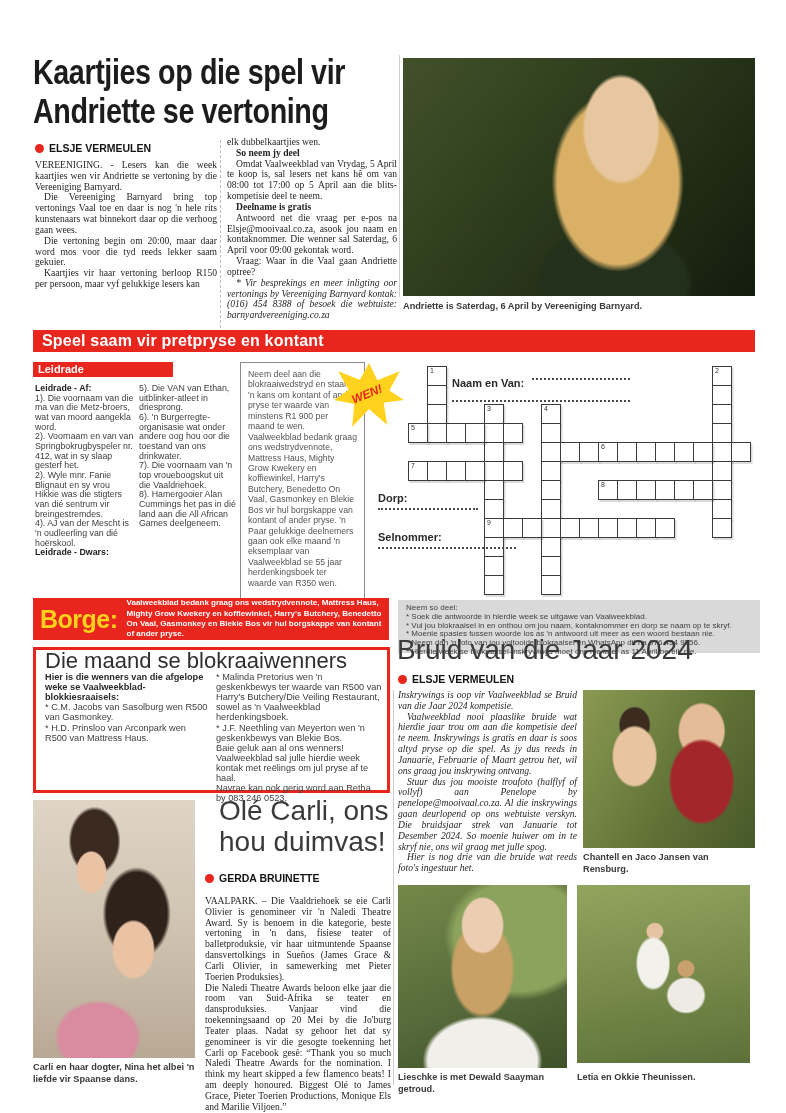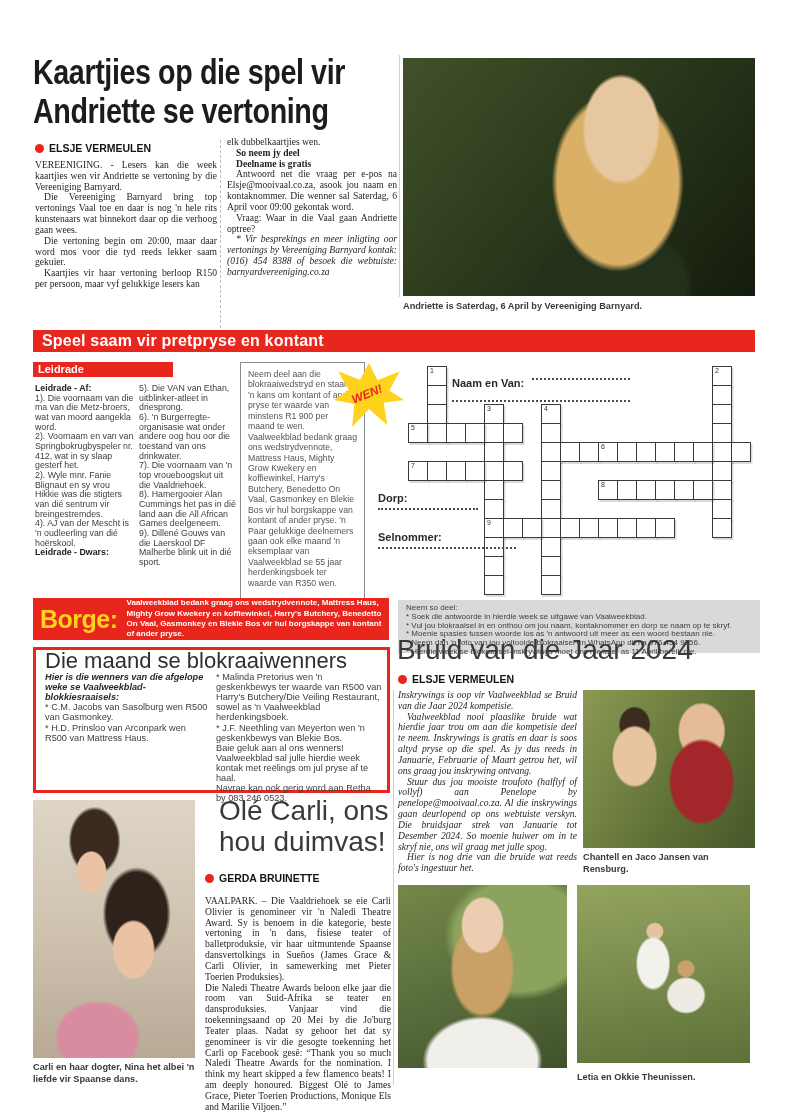--- a/index.html
+++ b/index.html
@@ -74,21 +74,21 @@
          display:flex;align-items:center;gap:9px;padding:0 7px;box-sizing:border-box;}
   .borge-label{color:var(--yellow,#ffd21e);font-size:25px;font-weight:bold;letter-spacing:-.5px;}
   .borge-text{color:#fff;font-weight:bold;font-size:8px;line-height:1.3;width:268px;}
   
   .winners{position:absolute;left:33px;top:647px;width:357px;height:146px;
            border:3px solid var(--red,#e8261d);box-sizing:border-box;}
   .winners-title{position:absolute;left:45px;top:648px;font-size:22px;color:#2f2f2f;}
   .wincol{position:absolute;font-size:9.2px;line-height:1.1;color:#3d3d3d;}
   .win-col1{left:45px;top:672px;width:163px;}
   .win-col2{left:216px;top:672px;width:166px;}
-  .li-wbold{font-weight:bold;color:#2a2a2a;font-style:italic;}
+  .li-wbold{font-weight:bold;color:#2a2a2a;}
   
   .bruid-hl{position:absolute;left:397px;top:634px;font-size:28px;color:#3a3a3a;}
   .byline-bruid{position:absolute;left:398px;top:673px;}
   .bruid-body{left:398px;top:690px;width:179px;font-style:italic;}
   .photo-chantell{left:583px;top:690px;width:172px;height:158px;background:
     radial-gradient(38px 52px at 30% 42%,#e8c4a0 0 55%,rgba(232,196,160,0) 60%),
     radial-gradient(26px 30px at 30% 22%,#3c2c20 0 55%,rgba(60,44,32,0) 62%),
     radial-gradient(55px 72px at 69% 58%,#a3262b 0 55%,rgba(163,38,43,0) 60%),
     radial-gradient(40px 48px at 69% 26%,#e4bd98 0 55%,rgba(228,189,152,0) 60%),
     linear-gradient(120deg,#8a9a52,#5f7036 60%,#47582a);}
@@ -133,20 +133,21 @@
   </div>
   <div class="bodycol col1">
       <div class="li-plain">VEREENIGING. - Lesers kan die week kaartjies wen vir Andriette se vertoning by die Vereeniging Barnyard.</div>
       <div class="li-ind">Die Vereeniging Barnyard bring top vertonings Vaal toe en daar is nog 'n hele rits kunstenaars wat binnekort daar op die verhoog gaan wees.</div>
       <div class="li-ind">Die vertoning begin om 20:00, maar daar word mos voor die tyd reeds lekker saam gekuier.</div>
       <div class="li-ind">Kaartjies vir haar vertoning berloop R150 per persoon, maar vyf gelukkige lesers kan</div>
     </div>
   <div class="bodycol col2">
       <div class="li-plain">elk dubbelkaartjies wen.</div>
       <div class="li-bold">So neem jy deel</div>
+      <div class="li-ind">Omdat Vaalweekblad van Vrydag, 5 April te koop is, sal lesers net kans hê om van 08:00 tot 17:00 op 5 April aan die blits-kompetisie deel te neem.</div>
       <div class="li-bold">Deelname is gratis</div>
       <div class="li-ind">Antwoord net die vraag per e-pos na Elsje@mooivaal.co.za, asook jou naam en kontaknommer. Die wenner sal Saterdag, 6 April voor 09:00 gekontak word.</div>
       <div class="li-ind">Vraag: Waar in die Vaal gaan Andriette optree?</div>
       <div class="li-italic">* Vir besprekings en meer inligting oor vertonings by Vereeniging Barnyard kontak: (016) 454 8388 of besoek die webtuiste: barnyardvereeniging.co.za</div>
     </div>
   <div class="vr-dashed"></div>
   <div class="vr" style="left:399px;top:55px;height:242px;"></div>
   <div class="photo photo-andriette"></div>
   <div class="caption cap-andriette">Andriette is Saterdag, 6 April by Vereeniging Barnyard.</div>
 
@@ -158,21 +159,20 @@
       <div class="li-c">2). Voornaam en van van Springbokrugbyspeler nr. 412, wat in sy slaap gesterf het.</div>
       <div class="li-c">2). Wyle mnr. Fanie Blignaut en sy vrou Hikkie was die stigters van dié sentrum vir breingestremdes.</div>
       <div class="li-c">4). AJ van der Mescht is 'n oudleerling van dié hoërskool.</div>
       <div class="li-t">Leidrade - Dwars:</div>
     </div>
   <div class="clues clues-b">
       <div class="li-c">5). Die VAN van Ethan, uitblinker-atleet in driesprong.</div>
       <div class="li-c">6). 'n Burgerregte-organisasie wat onder andere oog hou oor die toestand van ons drinkwater.</div>
       <div class="li-c">7). Die voornaam van 'n top vroueboogskut uit die Vaaldriehoek.</div>
       <div class="li-c">8). Hamergooier Alan Cummings het pas in dié land aan die All African Games deelgeneem.</div>
-      <div class="li-c">9). Dillené Gouws van die Laerskool DF Malherbe blink uit in dié sport.</div>
     </div>
   <div class="info-box">Neem deel aan die blokraaiwedstryd en staan 'n kans om kontant of ander pryse ter waarde van minstens R1 900 per maand te wen. Vaalweekblad bedank graag ons wedstrydvennote, Mattress Haus, Mighty Grow Kwekery en koffiewinkel, Harry's Butchery, Benedetto On Vaal, Gasmonkey en Blekie Bos vir hul borgskappe van kontant of ander pryse. 'n Paar gelukkige deelnemers gaan ook elke maand 'n eksemplaar van Vaalweekblad se 55 jaar herdenkingsboek ter waarde van R350 wen.</div>
   <div class="star">
     <span>WEN!</span>
   </div>
 
   <div id="crossword">
       <div class="cw-cell" style="left: 427px; top: 366px;"></div>
       <div class="cw-cell" style="left: 427px; top: 385px;"></div>
       <div class="cw-cell" style="left: 427px; top: 404px;"></div>
@@ -295,20 +295,21 @@
   </div>
   <div class="bodycol bruid-body">
       <div class="li-plain">Inskrywings is oop vir Vaalweekblad se Bruid van die Jaar 2024 kompetisie.</div>
       <div class="li-ind">Vaalweekblad nooi plaaslike bruide wat hierdie jaar trou om aan die kompetisie deel te neem. Inskrywings is gratis en daar is soos altyd pryse op die spel. As jy dus reeds in Januarie, Februarie of Maart getrou het, wil ons graag jou inskrywing ontvang.</div>
       <div class="li-ind">Stuur dus jou mooiste troufoto (halflyf of vollyf) aan Penelope by penelope@mooivaal.co.za. Al die inskrywings gaan deurlopend op ons webtuiste verskyn. Die bruidsjaar strek van Januarie tot Desember 2024. So moenie huiwer om in te skryf nie, ons wil graag met julle spog.</div>
       <div class="li-ind">Hier is nog drie van die bruide wat reeds foto's ingestuur het.</div>
     </div>
   <div class="photo photo-chantell"></div>
   <div class="caption cap-chantell">Chantell en Jaco Jansen van Rensburg.</div>
   <div class="photo photo-lieschke"></div>
+  <div class="caption cap-lieschke">Lieschke is met Dewald Saayman getroud.</div>
   <div class="photo photo-letia"></div>
   <div class="caption cap-letia">Letia en Okkie Theunissen.</div>
 
   <div class="vr" style="left:393px;top:690px;height:395px;"></div>
   <div class="photo photo-carli"></div>
   <div class="caption cap-carli">Carli en haar dogter, Nina het albei 'n liefde vir Spaanse dans.</div>
   <div class="ole-hl">Olé Carli, ons hou duimvas!</div>
   <div class="byline byline-ole">
     <span class="dot"></span>
     <span>GERDA BRUINETTE</span>

